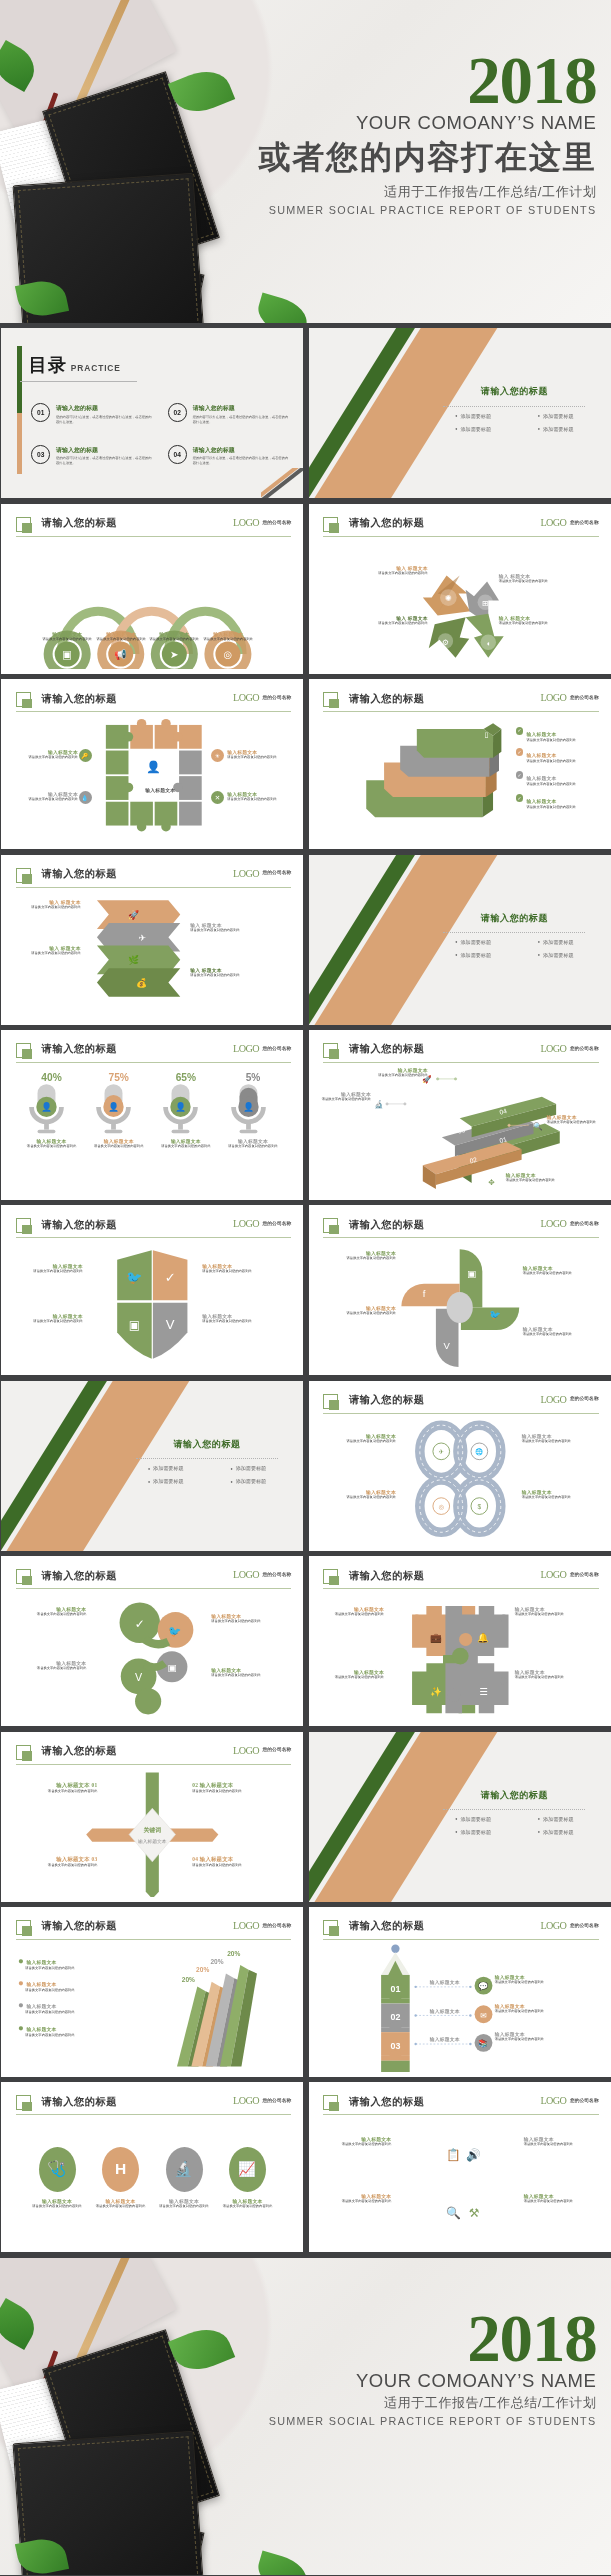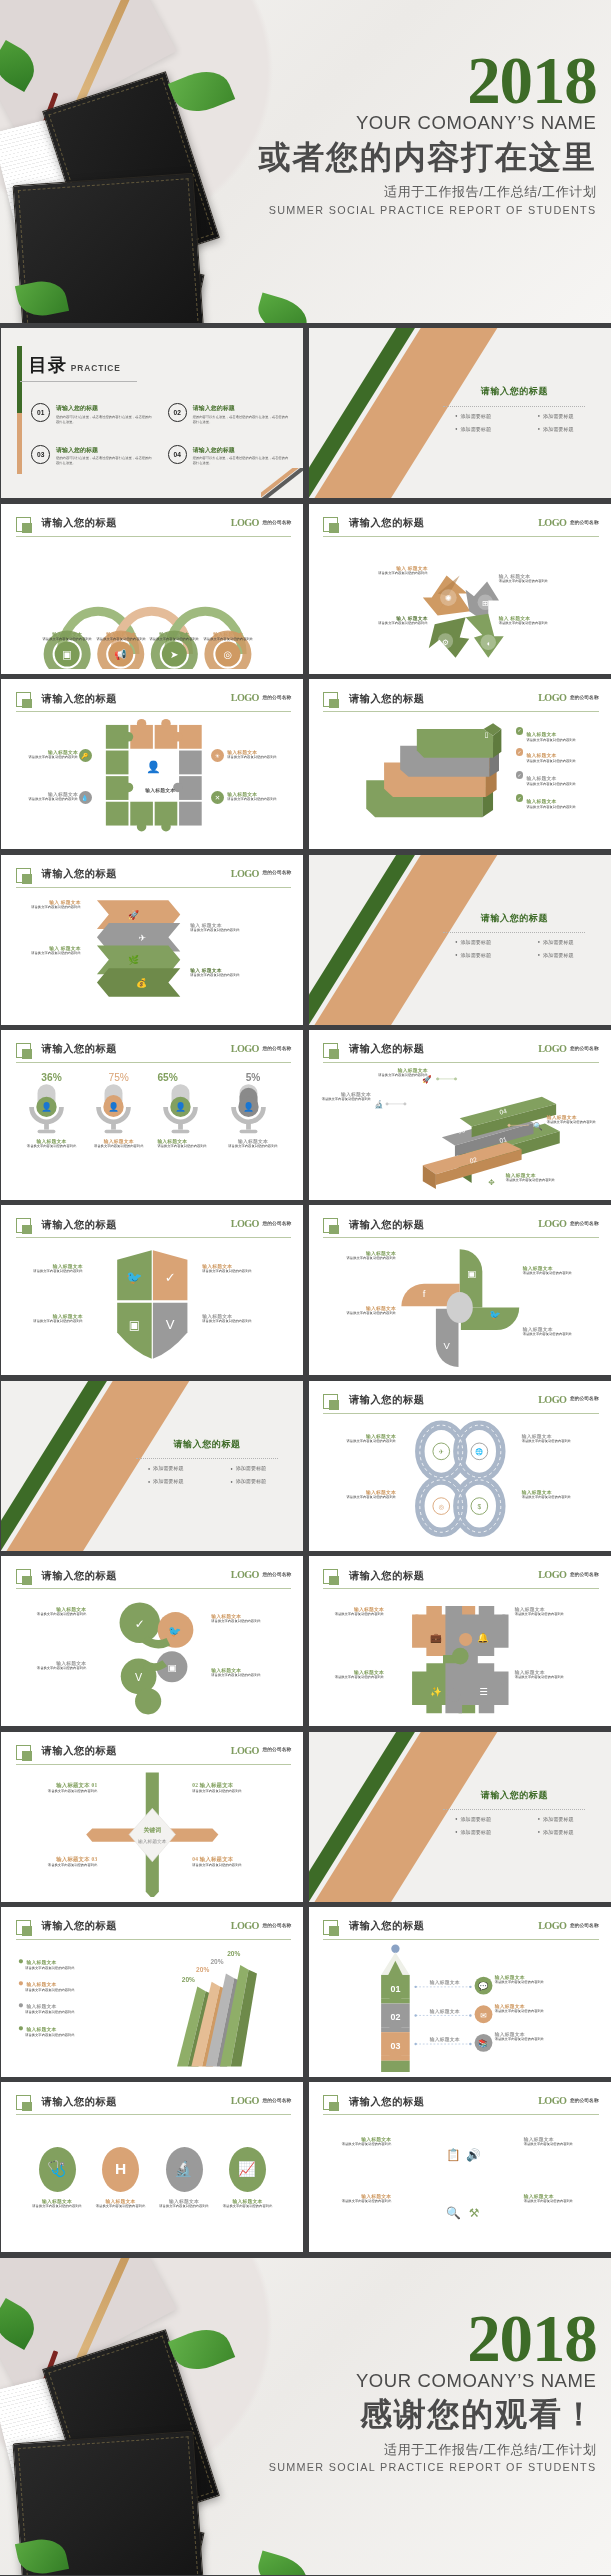--- a/index.html
+++ b/index.html
@@ -52,21 +52,21 @@
         justify-content:center;background:#3f4042;}
   .slide{position:relative;width:302px;height:170px;background:#fff;overflow:hidden;}
   .slide.gray{background:#f1f0ee;}
 
   
   .shead{position:absolute;left:14.3px;right:12px;top:13px;height:19px;}
   .sq{position:absolute;left:0;top:0;width:13px;height:13px;border:1.2px solid #8aa86a;background:transparent;}
   .sq:after{content:"";position:absolute;left:5.4px;top:5.4px;width:9.6px;height:9.6px;background:#8aa86a;}
   .stitle{position:absolute;left:26px;top:-0.6px;font-size:10.2px;color:#3c3c3c;font-weight:700;letter-spacing:0.6px;}
   .logo{position:absolute;right:0;top:0;display:flex;align-items:center;gap:3.6px;}
-  .logo .lg{font-family:"Liberation Serif",serif;font-weight:700;font-size:10.2px;color:#7e9b5e;letter-spacing:-0.6px;}
+  .logo .lg{font-family:"Liberation Serif",serif;font-weight:400;font-size:10.2px;color:#7e9b5e;letter-spacing:-0.6px;}
   .logo .cn{font-size:4.8px;color:#555;font-weight:700;line-height:1.15;text-align:left;}
   .hrule{position:absolute;left:14.3px;right:12px;top:32px;height:0.6px;background:#b9c9a4;}
 
   
   .canvas{position:absolute;left:0;right:0;top:37px;bottom:3.6px;}
   .tt{font-size:4.8px;font-weight:700;letter-spacing:0.2px;}
   .dd{font-size:3.3px;color:#3a3a3a;line-height:1.45;}
   .g{color:#82a05f;} .o{color:#cf9a63;} .gr{color:#9a9a9a;} .dg{color:#5c7a3e;}
 
   
@@ -489,47 +489,47 @@
           <div class="sq"></div>
         <div class="stitle">请输入您的标题</div>
         <div class="logo">
           <span class="lg">LOGO</span>
           <span class="cn">您的公司名称</span>
           </div>
         </div>
       <div class="hrule"></div>
       <div class="canvas" style="display:flex;justify-content:space-around;padding:4.8px 16.7px 0;">
         <div style="width:57px;text-align:center">
-          <div style="font-size:10.2px;font-weight:700;color:#82a05f">36%</div>
+          <div style="font-size:10.2px;font-weight:700;color:#82a05f">40%</div>
           <svg width="47" height="55" viewBox="0 0 78 92">
             <rect x="24" y="2" width="30" height="52" rx="15" fill="#cfcfcf"></rect>
             <path d="M14 40 a25 25 0 0 0 50 0" fill="none" stroke="#bdbdbd" stroke-width="8"></path>
             <rect x="35" y="62" width="8" height="16" fill="#bdbdbd"></rect>
               <rect x="24" y="78" width="30" height="6" rx="3" fill="#bdbdbd"></rect>
             <circle cx="39" cy="40" r="17" fill="#82a05f"></circle>
               <text x="39" y="46" font-size="15" text-anchor="middle" fill="#fff">👤</text>
             </svg>
           <div class="tt g">输入标题文本</div>
           <div class="dd">请替换文字内容复制您的内容到此</div>
           </div>
         <div style="width:57px;text-align:center">
-          <div style="font-size:10.2px;font-weight:400;color:#d9a375">75%</div>
+          <div style="font-size:10.2px;font-weight:700;color:#d9a375">75%</div>
           <svg width="47" height="55" viewBox="0 0 78 92">
             <rect x="24" y="2" width="30" height="52" rx="15" fill="#cfcfcf"></rect>
               <rect x="24" y="20" width="30" height="34" rx="15" fill="#d9a375"></rect>
             <path d="M14 40 a25 25 0 0 0 50 0" fill="none" stroke="#bdbdbd" stroke-width="8"></path>
             <rect x="35" y="62" width="8" height="16" fill="#bdbdbd"></rect>
               <rect x="24" y="78" width="30" height="6" rx="3" fill="#bdbdbd"></rect>
             <circle cx="39" cy="40" r="17" fill="#d9a375"></circle>
               <text x="39" y="46" font-size="15" text-anchor="middle" fill="#fff">👤</text>
             </svg>
           <div class="tt o">输入标题文本</div>
           <div class="dd">请替换文字内容复制您的内容到此</div>
           </div>
-        <div style="width:57px;text-align:left">
+        <div style="width:57px;text-align:center">
           <div style="font-size:10.2px;font-weight:700;color:#82a05f">65%</div>
           <svg width="47" height="55" viewBox="0 0 78 92">
             <rect x="24" y="2" width="30" height="52" rx="15" fill="#cfcfcf"></rect>
               <rect x="24" y="24" width="30" height="30" rx="15" fill="#82a05f"></rect>
             <path d="M14 40 a25 25 0 0 0 50 0" fill="none" stroke="#bdbdbd" stroke-width="8"></path>
             <rect x="35" y="62" width="8" height="16" fill="#bdbdbd"></rect>
               <rect x="24" y="78" width="30" height="6" rx="3" fill="#bdbdbd"></rect>
             <circle cx="39" cy="40" r="17" fill="#82a05f"></circle>
               <text x="39" y="46" font-size="15" text-anchor="middle" fill="#fff">👤</text>
             </svg>
@@ -1114,20 +1114,19 @@
     <div class="note n2">
         <i class="stitch"></i>
       </div>
     <div class="leaf l1"></div>
     <div class="leaf l2"></div>
     <div class="leaf l3"></div>
     <div class="leaf l4"></div>
     <div class="txt">
       <div class="year">2018</div>
       <div class="company">YOUR COMOANY’S NAME</div>
-      <div class="bigcn">感谢您的观看！</div>
       <div class="subcn">适用于工作报告/工作总结/工作计划</div>
       <div class="suben">SUMMER  SOCIAL  PRACTICE  REPORT  OF  STUDENTS</div>
     </div>
   </div>
 
 </div>
 
 
 </body></html>

